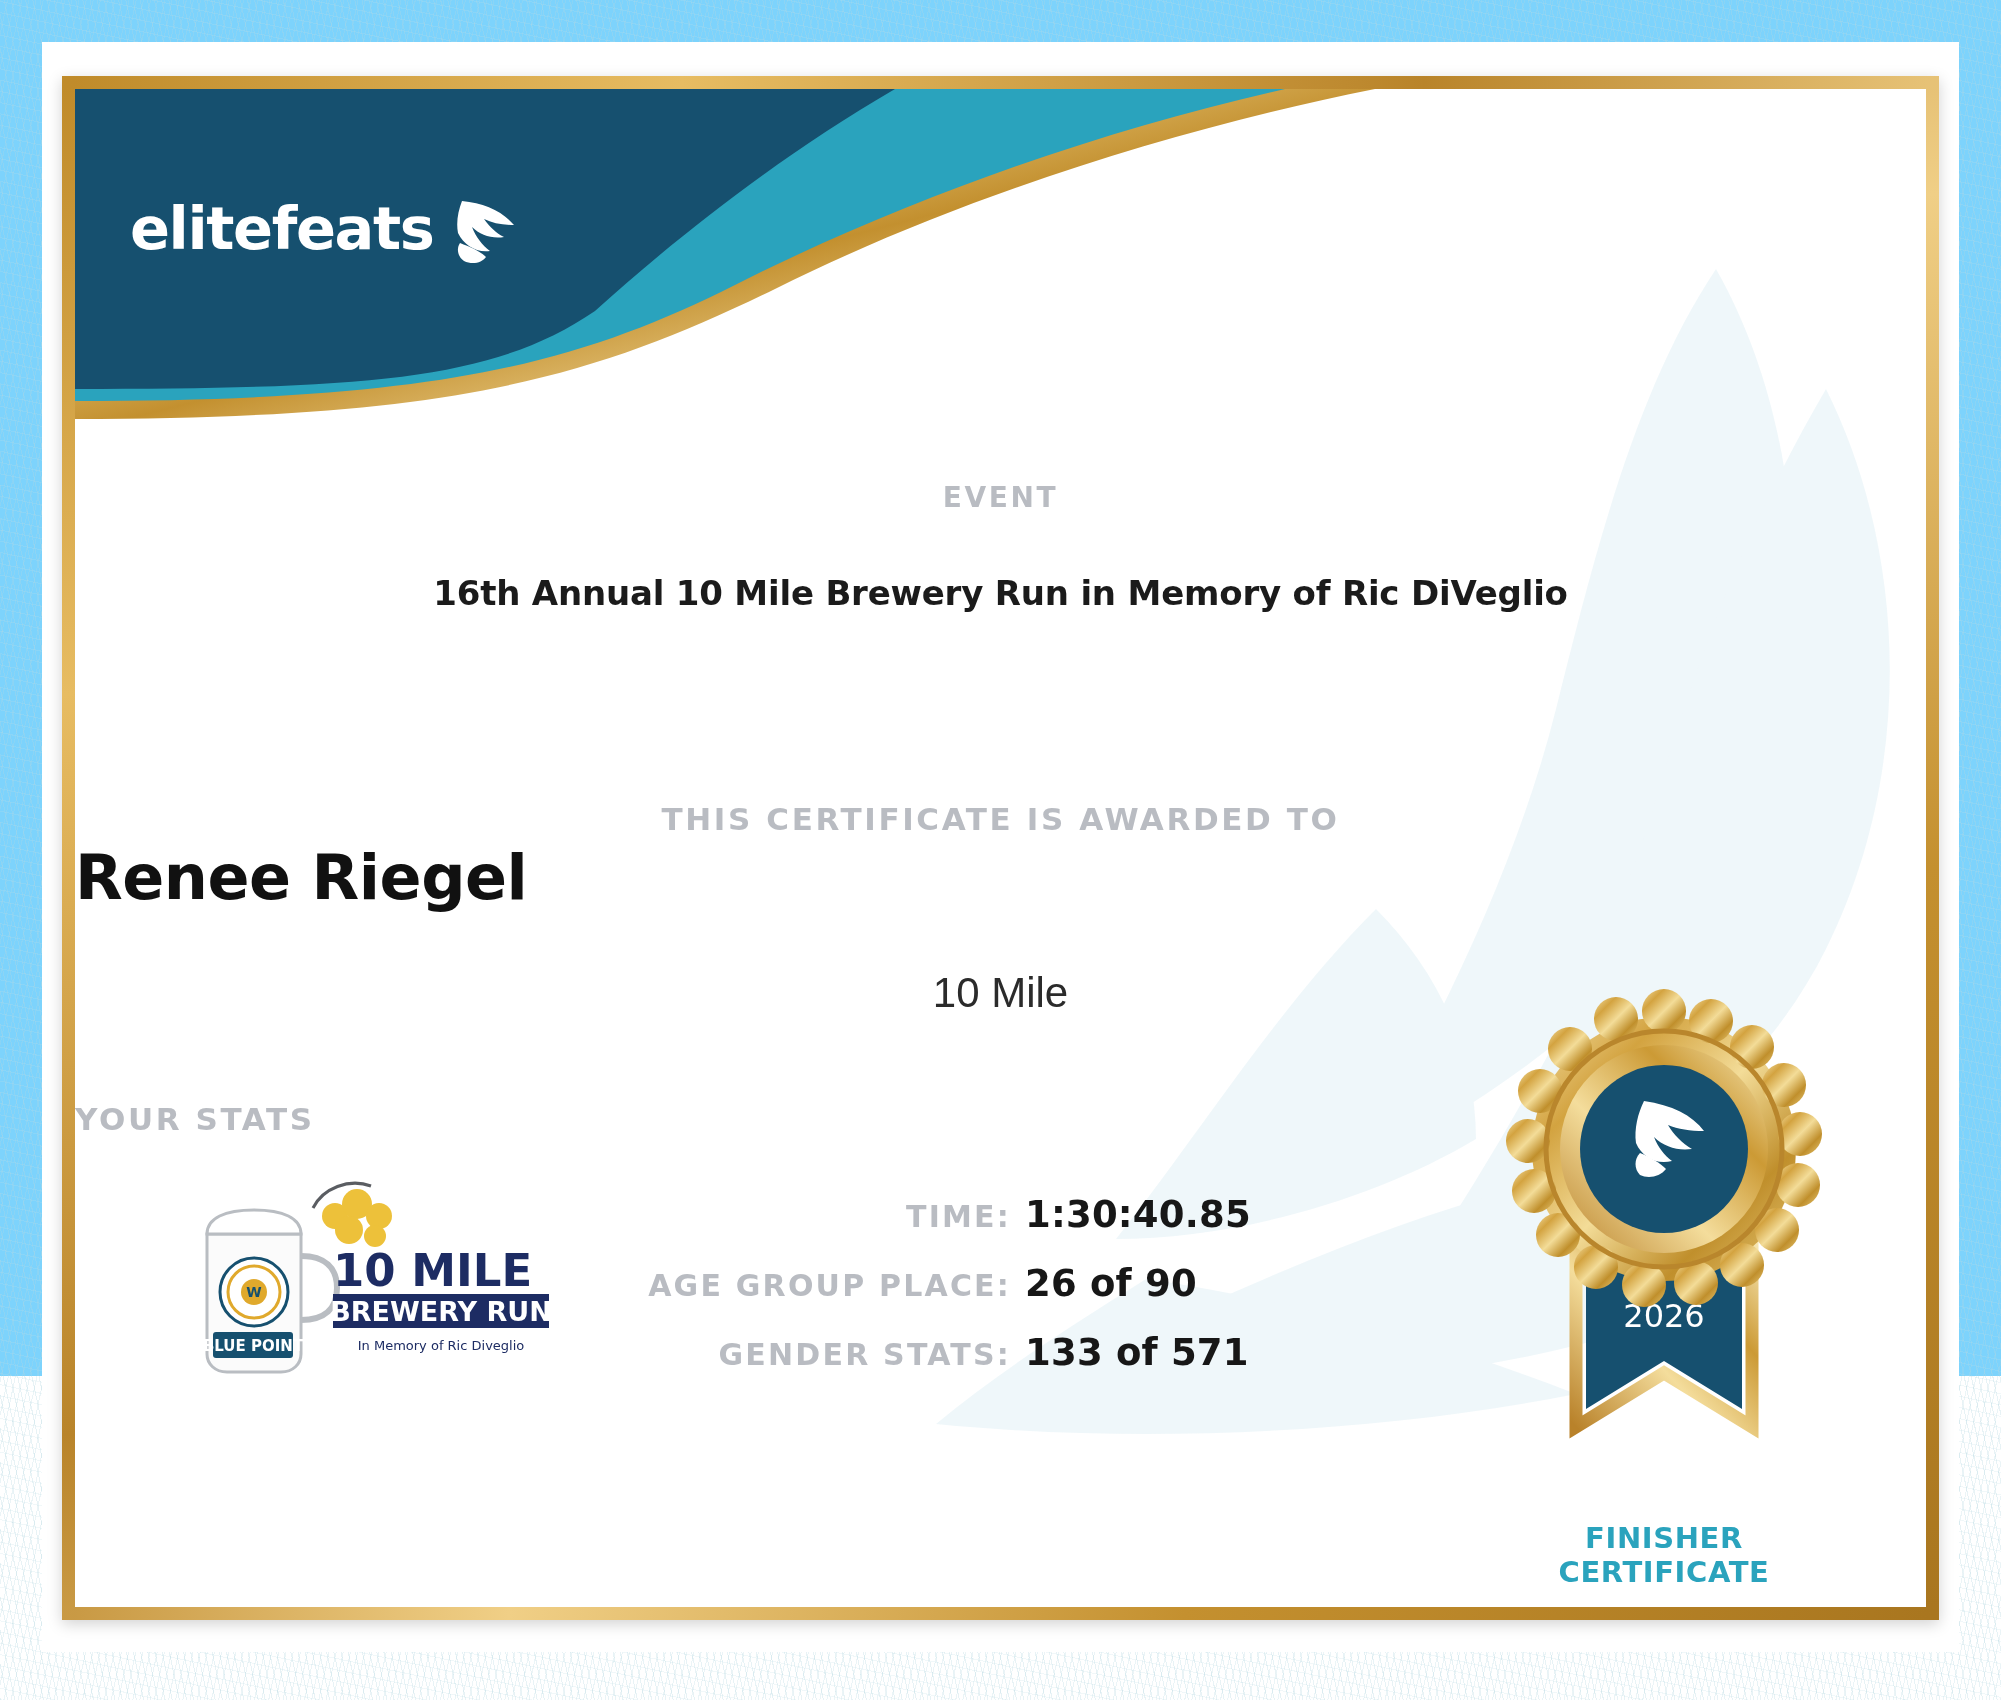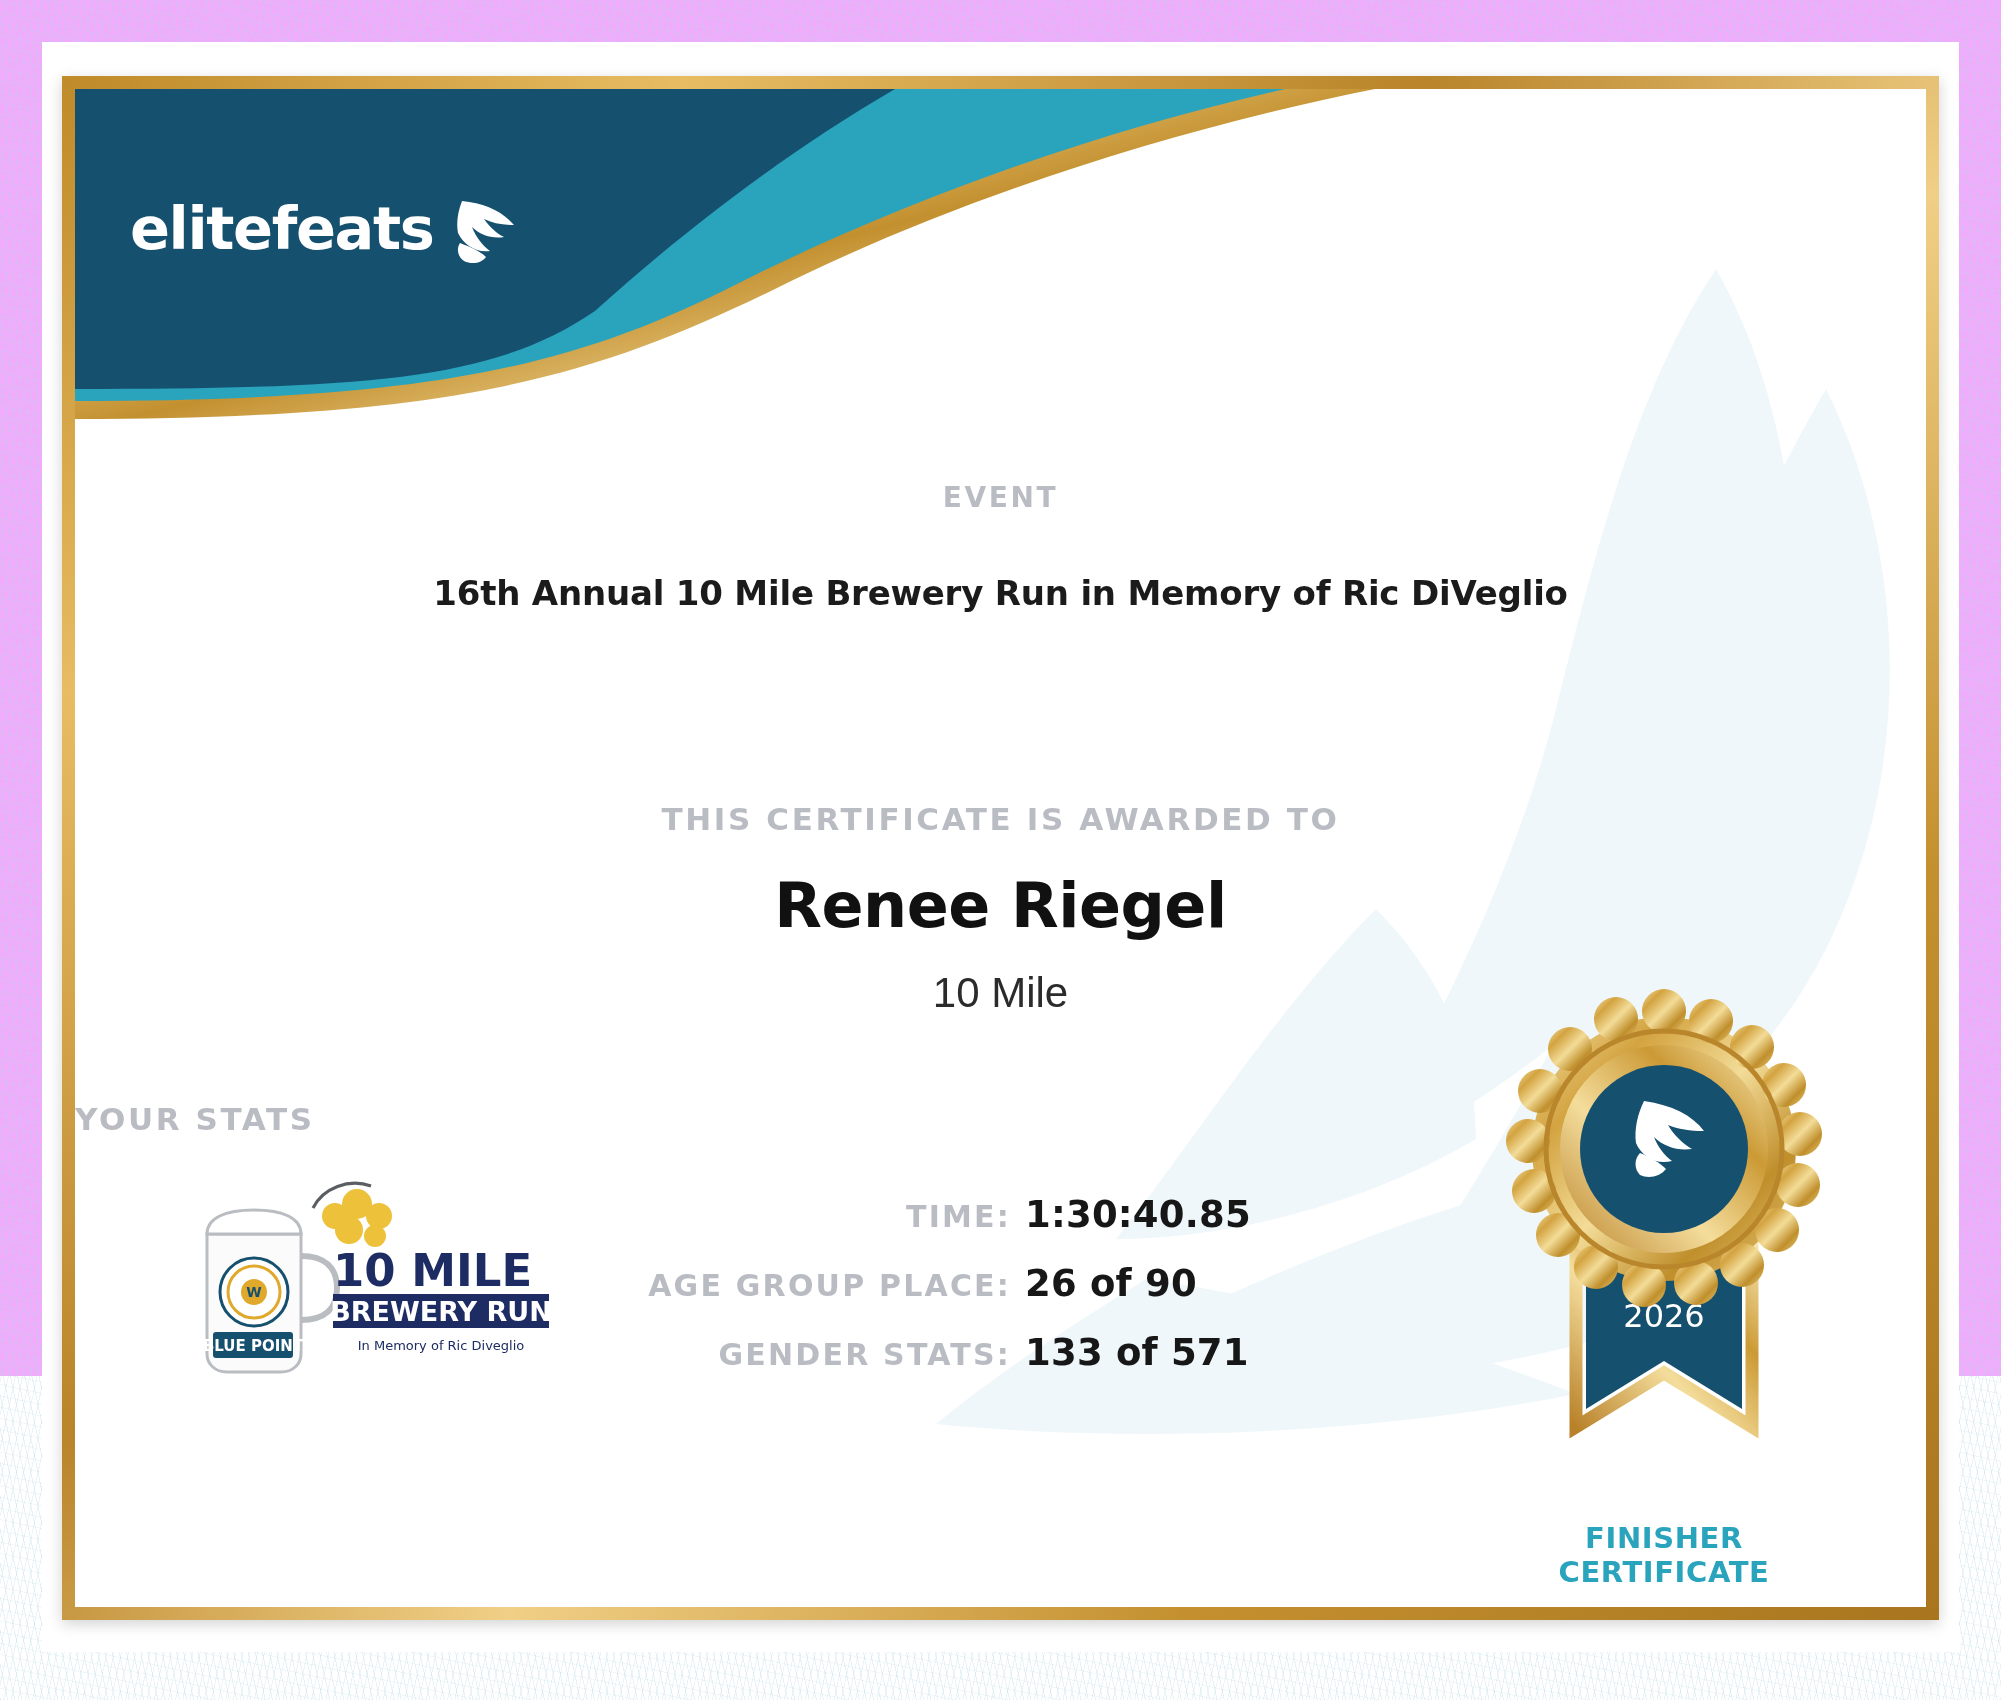--- a/index.html
+++ b/index.html
@@ -12,21 +12,21 @@
     height: 1700px;
     font-family: "Liberation Sans", sans-serif;
     overflow: hidden;
   }
 
   
   .page {
     position: relative;
     width: 2001px;
     height: 1376px;
-    background: #f0abfc;
+    background: #7dd3fc;
   }
   .guilloche {
     position: absolute;
     left: 0; top: 0;
     width: 2001px;
     height: 1700px;
     background:
       repeating-linear-gradient(78deg, rgba(178,214,224,0.30) 0px, rgba(178,214,224,0.30) 1px, rgba(255,255,255,0) 1px, rgba(255,255,255,0) 7px),
       repeating-linear-gradient(-78deg, rgba(178,214,224,0.26) 0px, rgba(178,214,224,0.26) 1px, rgba(255,255,255,0) 1px, rgba(255,255,255,0) 7px),
       repeating-linear-gradient(12deg, rgba(190,222,230,0.22) 0px, rgba(190,222,230,0.22) 1px, rgba(255,255,255,0) 1px, rgba(255,255,255,0) 11px);
@@ -123,22 +123,22 @@
   .awarded-label {
     position: absolute;
     left: 0; right: 0;
     top: 712px;
     text-align: center;
     font-size: 31px;
   }
   .recipient {
     position: absolute;
     left: 0; right: 0;
-    top: 780px;
-    text-align: center;
+    top: 752px;
+    text-align: left;
     font-size: 62px;
     font-weight: bold;
     color: #111111;
     letter-spacing: -0.5px;
     font-family: "DejaVu Sans", sans-serif;
   }
   .division {
     position: absolute;
     left: 0; right: 0;
     top: 880px;

